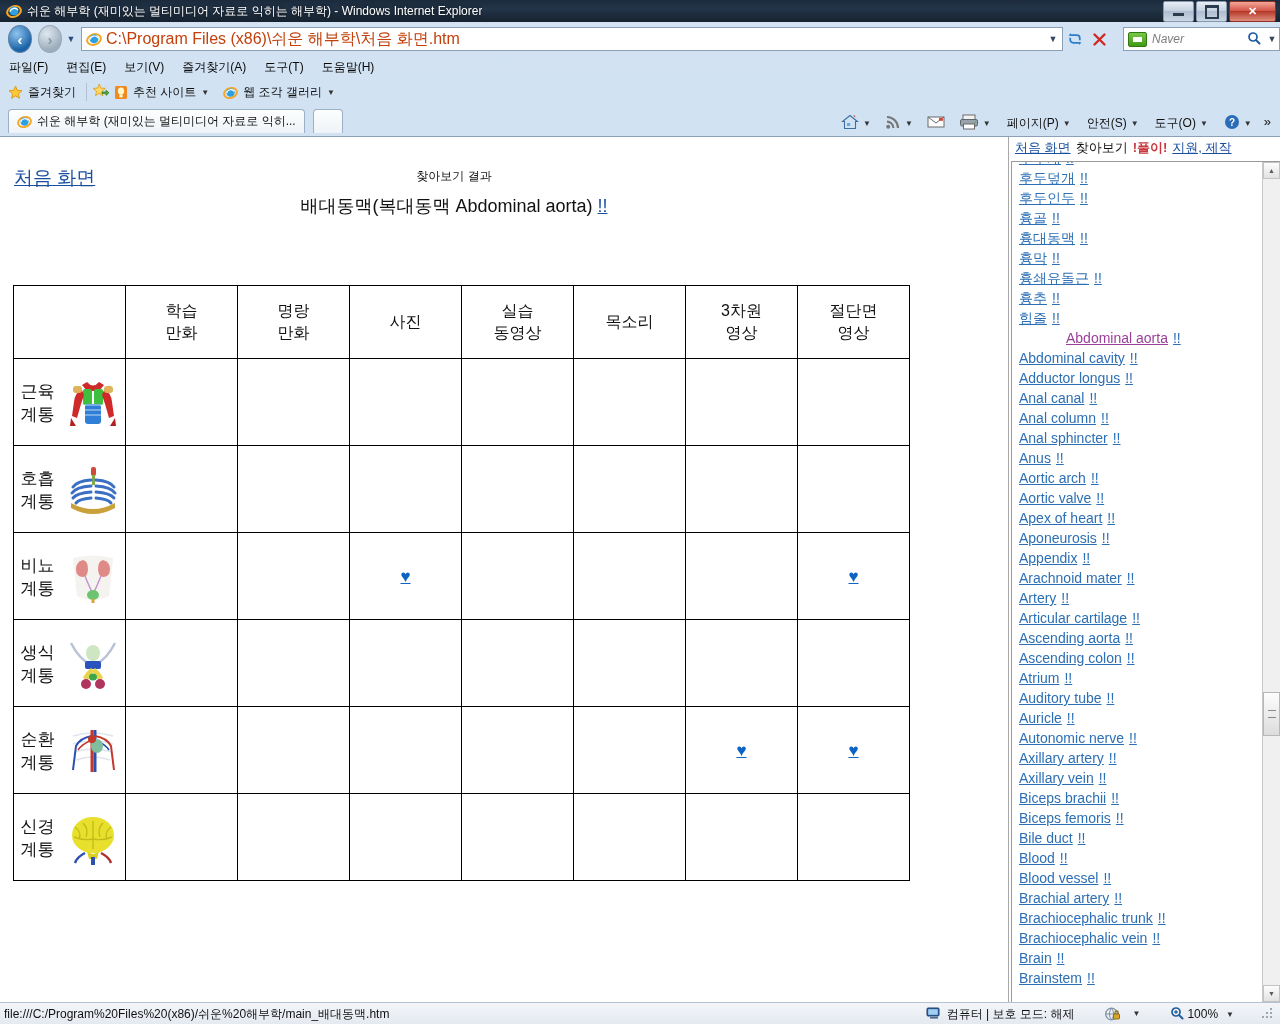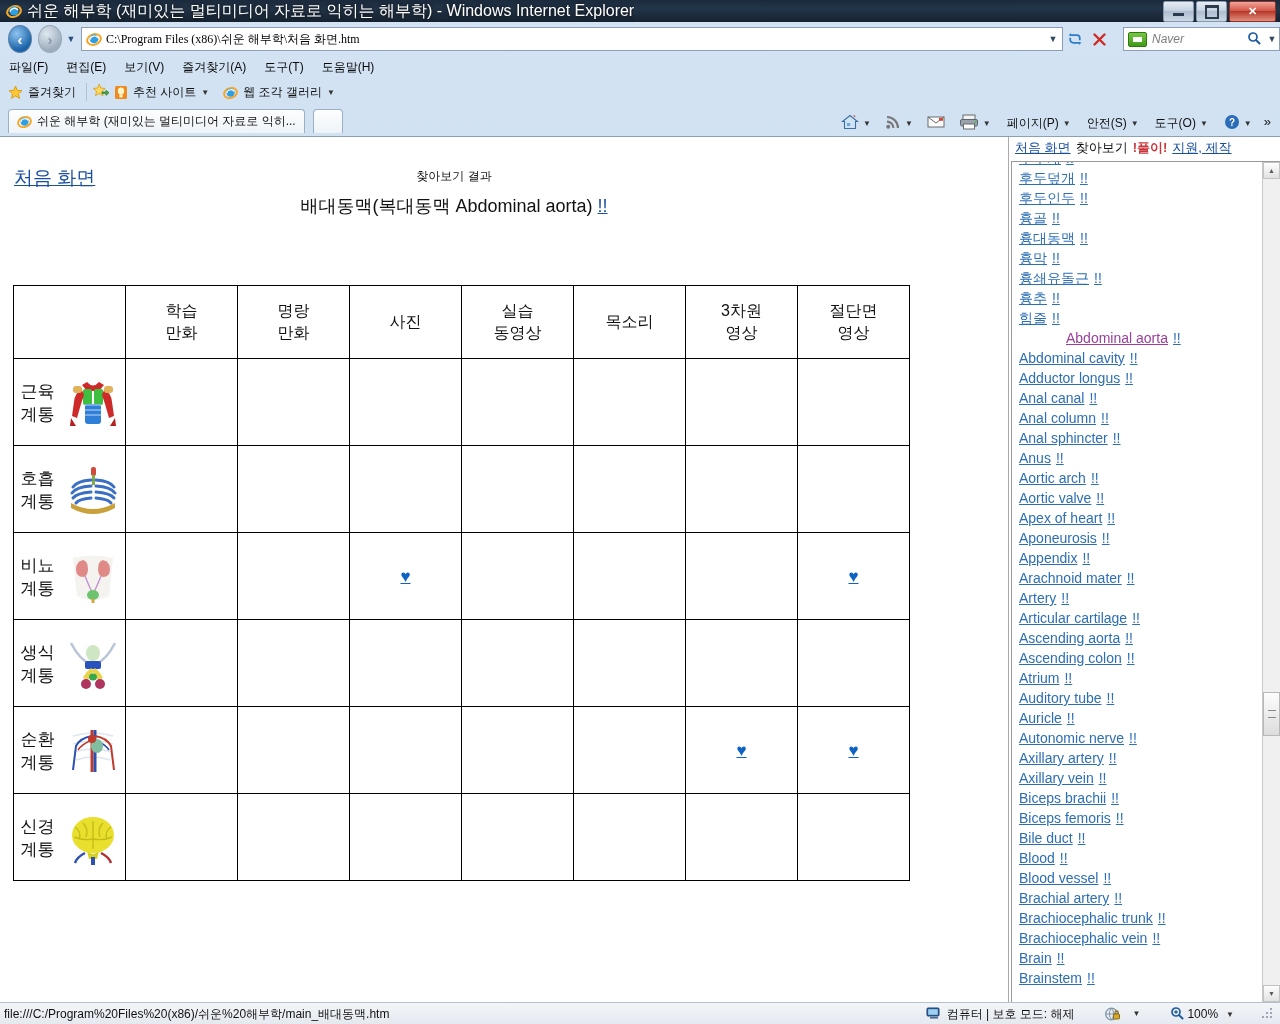--- a/index.html
+++ b/index.html
@@ -20,21 +20,21 @@
   .titlebar {
     position: absolute; left: 0; top: 0; width: 1280px; height: 22px;
     background: linear-gradient(180deg,#1b2b3d 0%, #233549 40%, #16222f 100%);
     display: flex; align-items: center;
   }
   .titlebar .tb-icon {
     width: 16px; height: 16px; margin-left: 6px; margin-right: 5px;
     flex: 0 0 auto;
   }
   .titlebar .tb-text {
-    color: #ffffff; font-size: 16px; white-space: nowrap;
+    color: #ffffff; font-size: 12px; white-space: nowrap;
     text-shadow: 0 0 4px rgba(0,0,0,.9);
     overflow: hidden;
   }
   .winbtns {
     position: absolute; right: 4px; top: 1px;
     display: flex; align-items: center; gap: 0px;
   }
   .winbtn {
     width: 29px; height: 19px;
     border: 1px solid #8a98ad;
@@ -69,21 +69,21 @@
     width: 14px; text-align: center; color:#2b4f7d; font-size:9px; margin: 0 2px 0 3px;
   }
   .addrbox {
     flex: 0 0 auto;
     width: 980px; height: 22px; margin-left: 2px;
     background: #ffffff;
     border: 1px solid #8ba0b6;
     display: flex; align-items: center;
   }
   .addrbox .fav-ico { width:16px; height:16px; margin:0 4px 0 4px; flex:0 0 auto;}
-  .addrbox .url { flex:1 1 auto; font-size:12px; color:#000000; white-space:nowrap; overflow:hidden;font-family:Liberation Serif, serif;}
+  .addrbox .url { flex:1 1 auto; font-size:16px; color:#c2410c; white-space:nowrap; overflow:hidden;}
   .addrbox .dd { width: 18px; text-align:center; color:#32475e; font-size:9px;}
   .navicon {
     width: 24px; height: 22px; display:flex; align-items:center; justify-content:center;
     font-size: 14px; flex: 0 0 auto;
   }
   .searchbox {
     width: 155px; height: 22px; margin-left: 12px; flex: 0 0 auto;
     background: #ffffff; border: 1px solid #8ba0b6;
     display: flex; align-items: center;
   }

